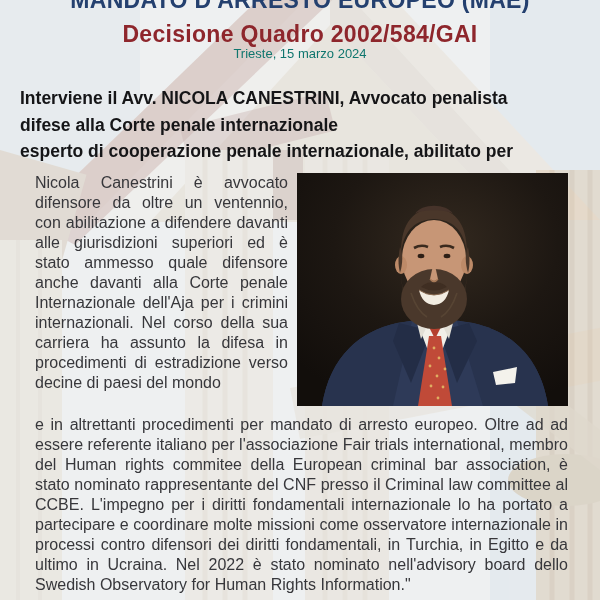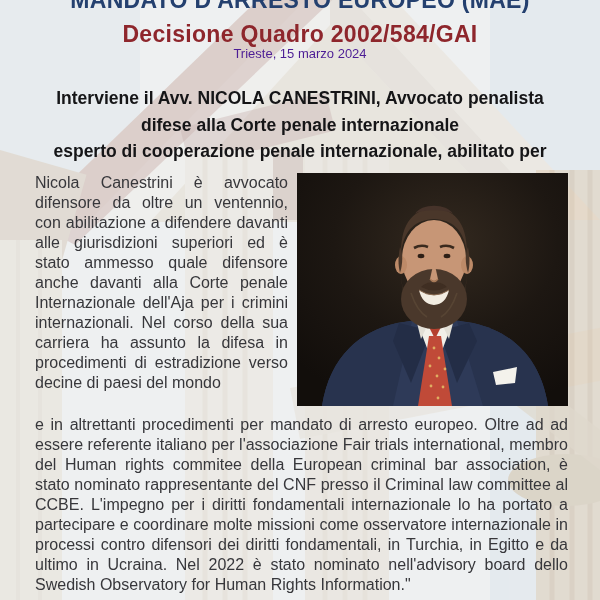--- a/index.html
+++ b/index.html
@@ -45,27 +45,27 @@
     letter-spacing: 0.3px;
     line-height: 32px;
     color: #8e262c;
     white-space: nowrap;
   }
   .dateline {
     top: 46px;
     text-align: center;
     font-size: 13px;
     font-weight: 400;
-    color: #4c1d95;
+    color: #0f766e;
   }
   .headline {
     top: 85px;
     left: 20px;
     right: 20px;
-    text-align: center;
+    text-align: left;
     font-size: 17.5px;
     font-weight: 700;
     line-height: 26.5px;
     color: #151517;
   }
   .bio-row {
     position: absolute;
     top: 173px;
     left: 35px;
     right: 32px;

